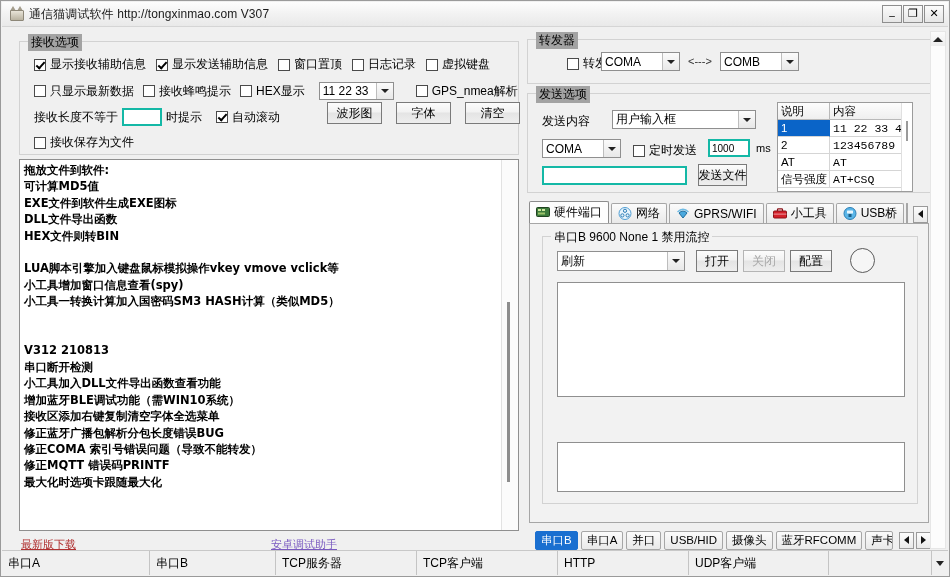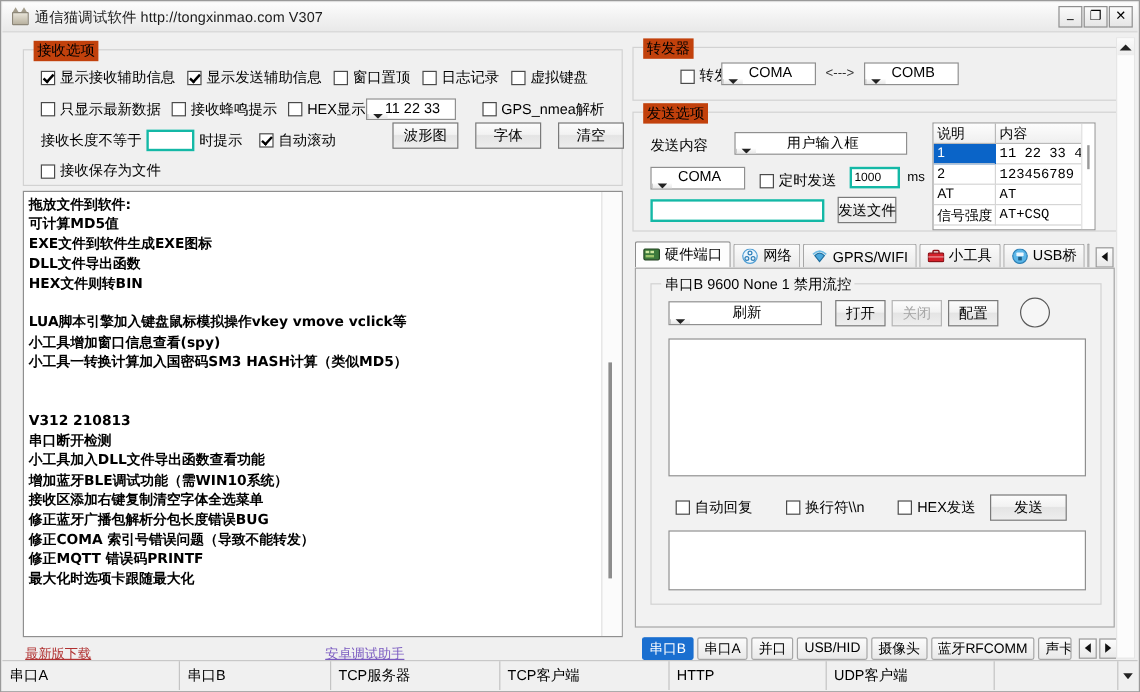--- a/index.html
+++ b/index.html
@@ -84,21 +84,21 @@
 
   
   .groupbox {
     position: absolute;
     border: 1px solid #d2d2d2;
     box-sizing: border-box;
   }
   .groupbox > .gb-title {
     position: absolute;
     top: -8px; left: 8px;
-    background: #c2410c;
+    background: #a3a3a3;
     padding: 0 3px;
     font-size: 12px;
     color: #000;
     white-space: nowrap;
   }
   .chk {
     display: inline-flex;
     align-items: center;
     white-space: nowrap;
     font-size: 12px;
@@ -146,21 +146,20 @@
     overflow: hidden;
   }
   .combo {
     border: 1px solid #8f8f8f;
     background: #fff;
     box-sizing: border-box;
     display: flex;
     align-items: center;
     font-size: 12px;
     overflow: hidden;
-    flex-direction: column;
   }
   .combo .cval { padding-left: 3px; flex: 1 1 auto; white-space: nowrap; overflow: hidden; }
   .combo .carrow {
     width: 16px;
     align-self: stretch;
     border-left: 1px solid #bdbdbd;
     background: linear-gradient(to bottom,#fbfbfb,#e8e8e8);
     display: flex; align-items: center; justify-content: center;
     flex: 0 0 auto;
   }
@@ -498,21 +497,21 @@
 
     <div class="ro-row2">
       <div class="chk">
         <span class="box"></span>
         <span>只显示最新数据</span>
       </div>
       <div class="chk">
         <span class="box"></span>
         <span>接收蜂鸣提示</span>
       </div>
-      <div class="chk" style="margin-right:0">
+      <div class="chk" style="margin-right:14px">
         <span class="box"></span>
         <span>HEX显示</span>
       </div>
       <div class="combo" id="hex-combo">
         <span class="cval">11 22 33</span>
         <span class="carrow"></span>
       </div>
       <div class="chk" style="margin-left:22px">
         <span class="box"></span>
         <span>GPS_nmea解析</span>
@@ -709,35 +708,20 @@
           <span class="cval">刷新</span>
           <span class="carrow"></span>
         </div>
         <div class="btn" id="sp-open">打开</div>
         <div class="btn disabled" id="sp-close">关闭</div>
         <div class="btn" id="sp-config">配置</div>
         <div id="sp-led"></div>
 
         <div id="sp-log"></div>
 
-        <div id="sp-bottom-row">
-          <div class="chk">
-            <span class="box"></span>
-            <span>自动回复</span>
-          </div>
-          <div class="chk">
-            <span class="box"></span>
-            <span>换行符\\n</span>
-          </div>
-          <div class="chk" style="margin-right:12px">
-            <span class="box"></span>
-            <span>HEX发送</span>
-          </div>
-          <div class="btn" id="sp-send">发送</div>
-        </div>
 
         <div id="sp-input"></div>
       </div>
     </div>
 
     <div id="bottom-tabs">
       <div class="btab active">串口B</div>
       <div class="btab">串口A</div>
       <div class="btab">并口</div>
       <div class="btab">USB/HID</div>

